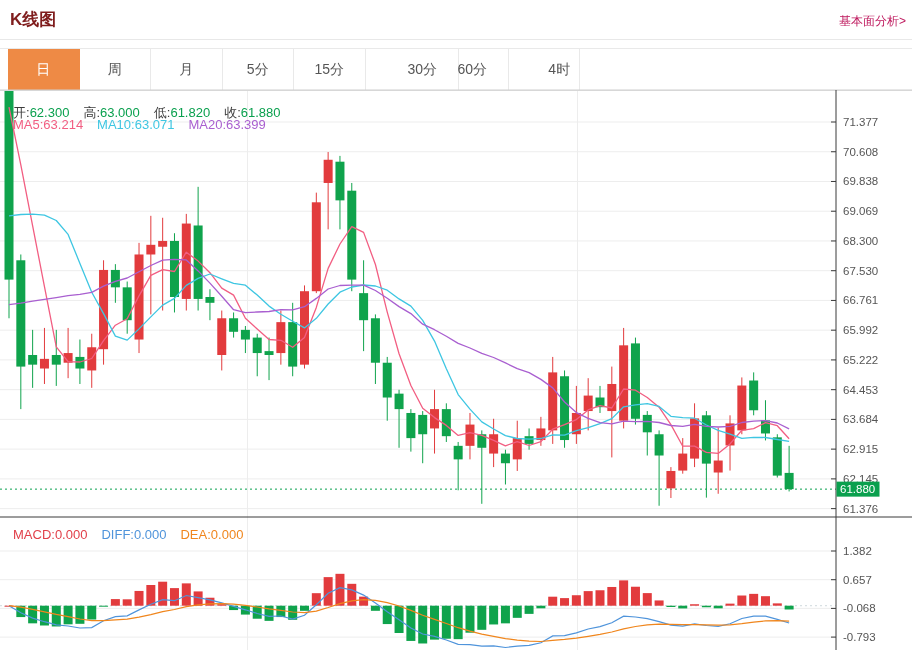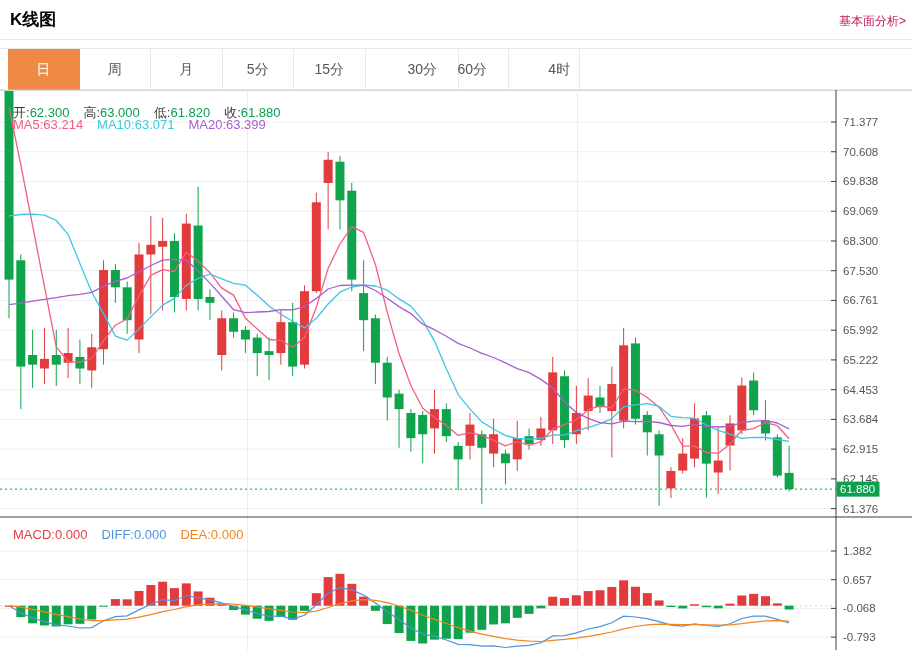--- a/index.html
+++ b/index.html
@@ -1,18 +1,18 @@
 <!DOCTYPE html>
 <html><head>
 <meta charset="utf-8">
 <style>
   html,body{margin:0;padding:0;background:#fff;}
   #app{position:relative;width:912px;height:650px;background:#fff;overflow:hidden;
        font-family:"Liberation Sans","DejaVu Sans",sans-serif;}
-  #page-title{position:absolute;left:10px;top:8px;font-size:17px;font-weight:bold;color:#000000;}
+  #page-title{position:absolute;left:10px;top:8px;font-size:17px;font-weight:bold;color:#7f1d1d;}
   #fund-link{position:absolute;right:6px;top:13px;font-size:12px;color:#be185d;text-decoration:none;cursor:pointer;}
   #title-divider{position:absolute;left:0;top:39px;width:912px;height:0;border-top:1px solid #e8e8e8;}
   #tabstrip{position:absolute;left:0;top:48px;width:912px;height:41px;
             border-top:1px solid #e9e9e9;border-bottom:1px solid #dedede;background:#fff;}
   .tab{position:absolute;top:0;height:41px;line-height:41px;text-align:center;
        font-size:14px;color:#555;border-right:1px solid #e9e9e9;cursor:pointer;box-sizing:border-box;}
   .tab.active{background:#ee8a45;color:#fff;border-right:1px solid #ee8a45;}
   #chart-svg{position:absolute;left:0;top:0;}
   .overlay-row{position:absolute;left:13px;white-space:nowrap;font-size:13px;pointer-events:none;}
   .overlay-row .item{margin-right:14px;}

